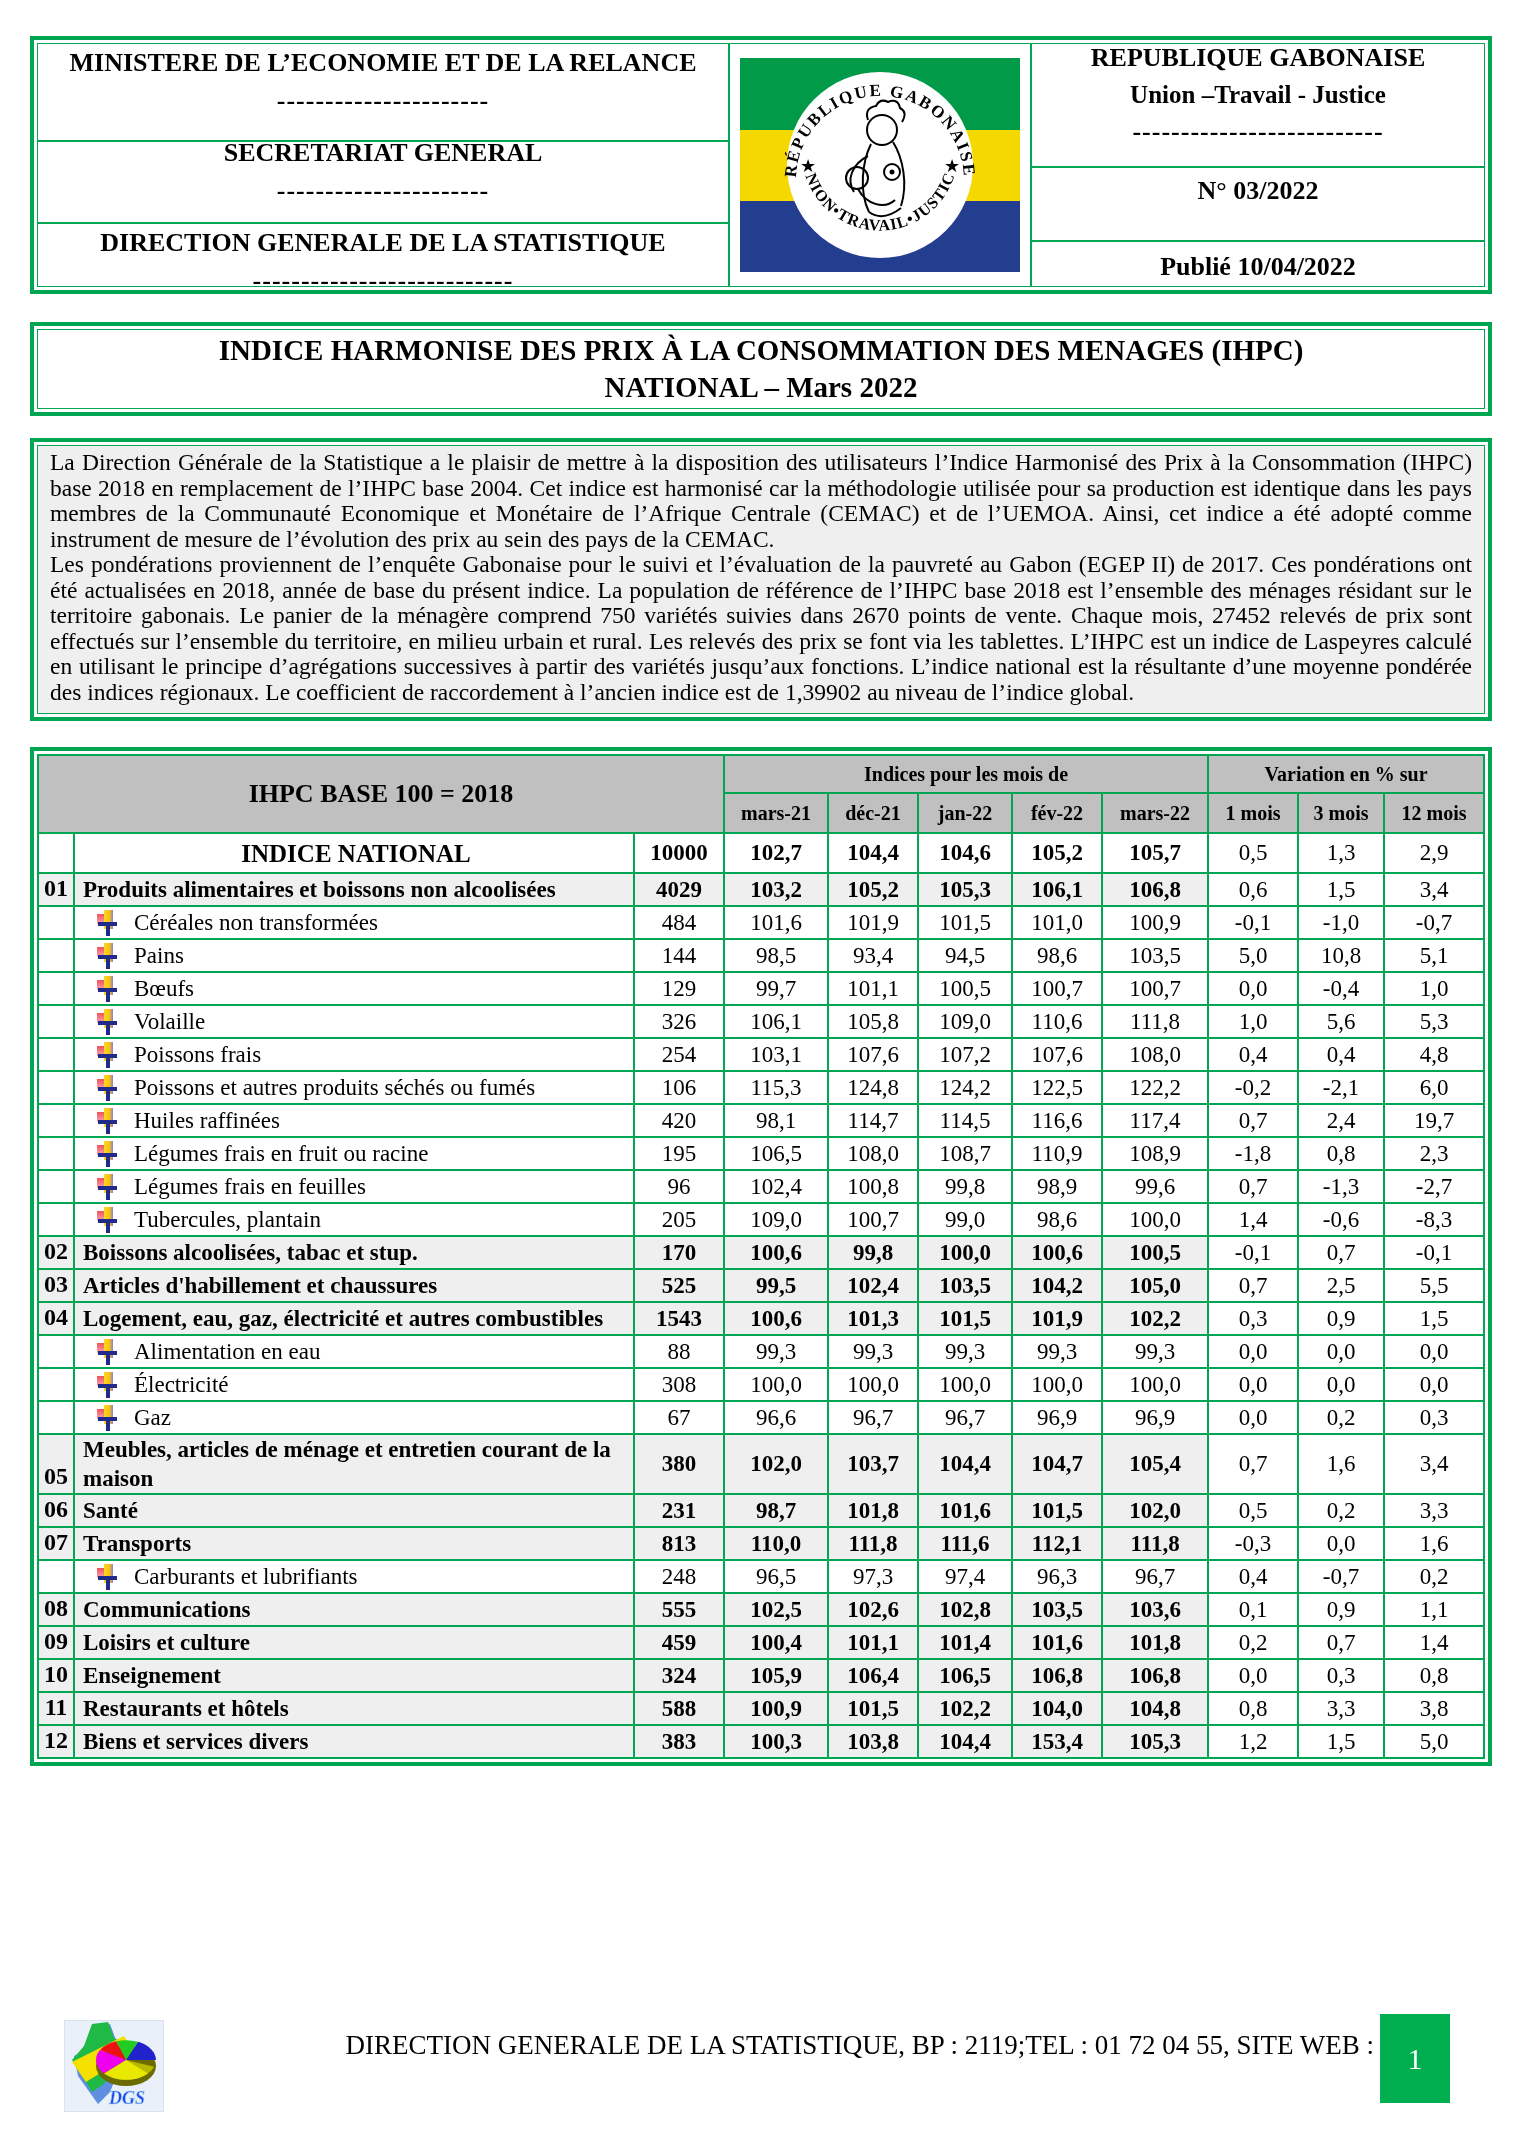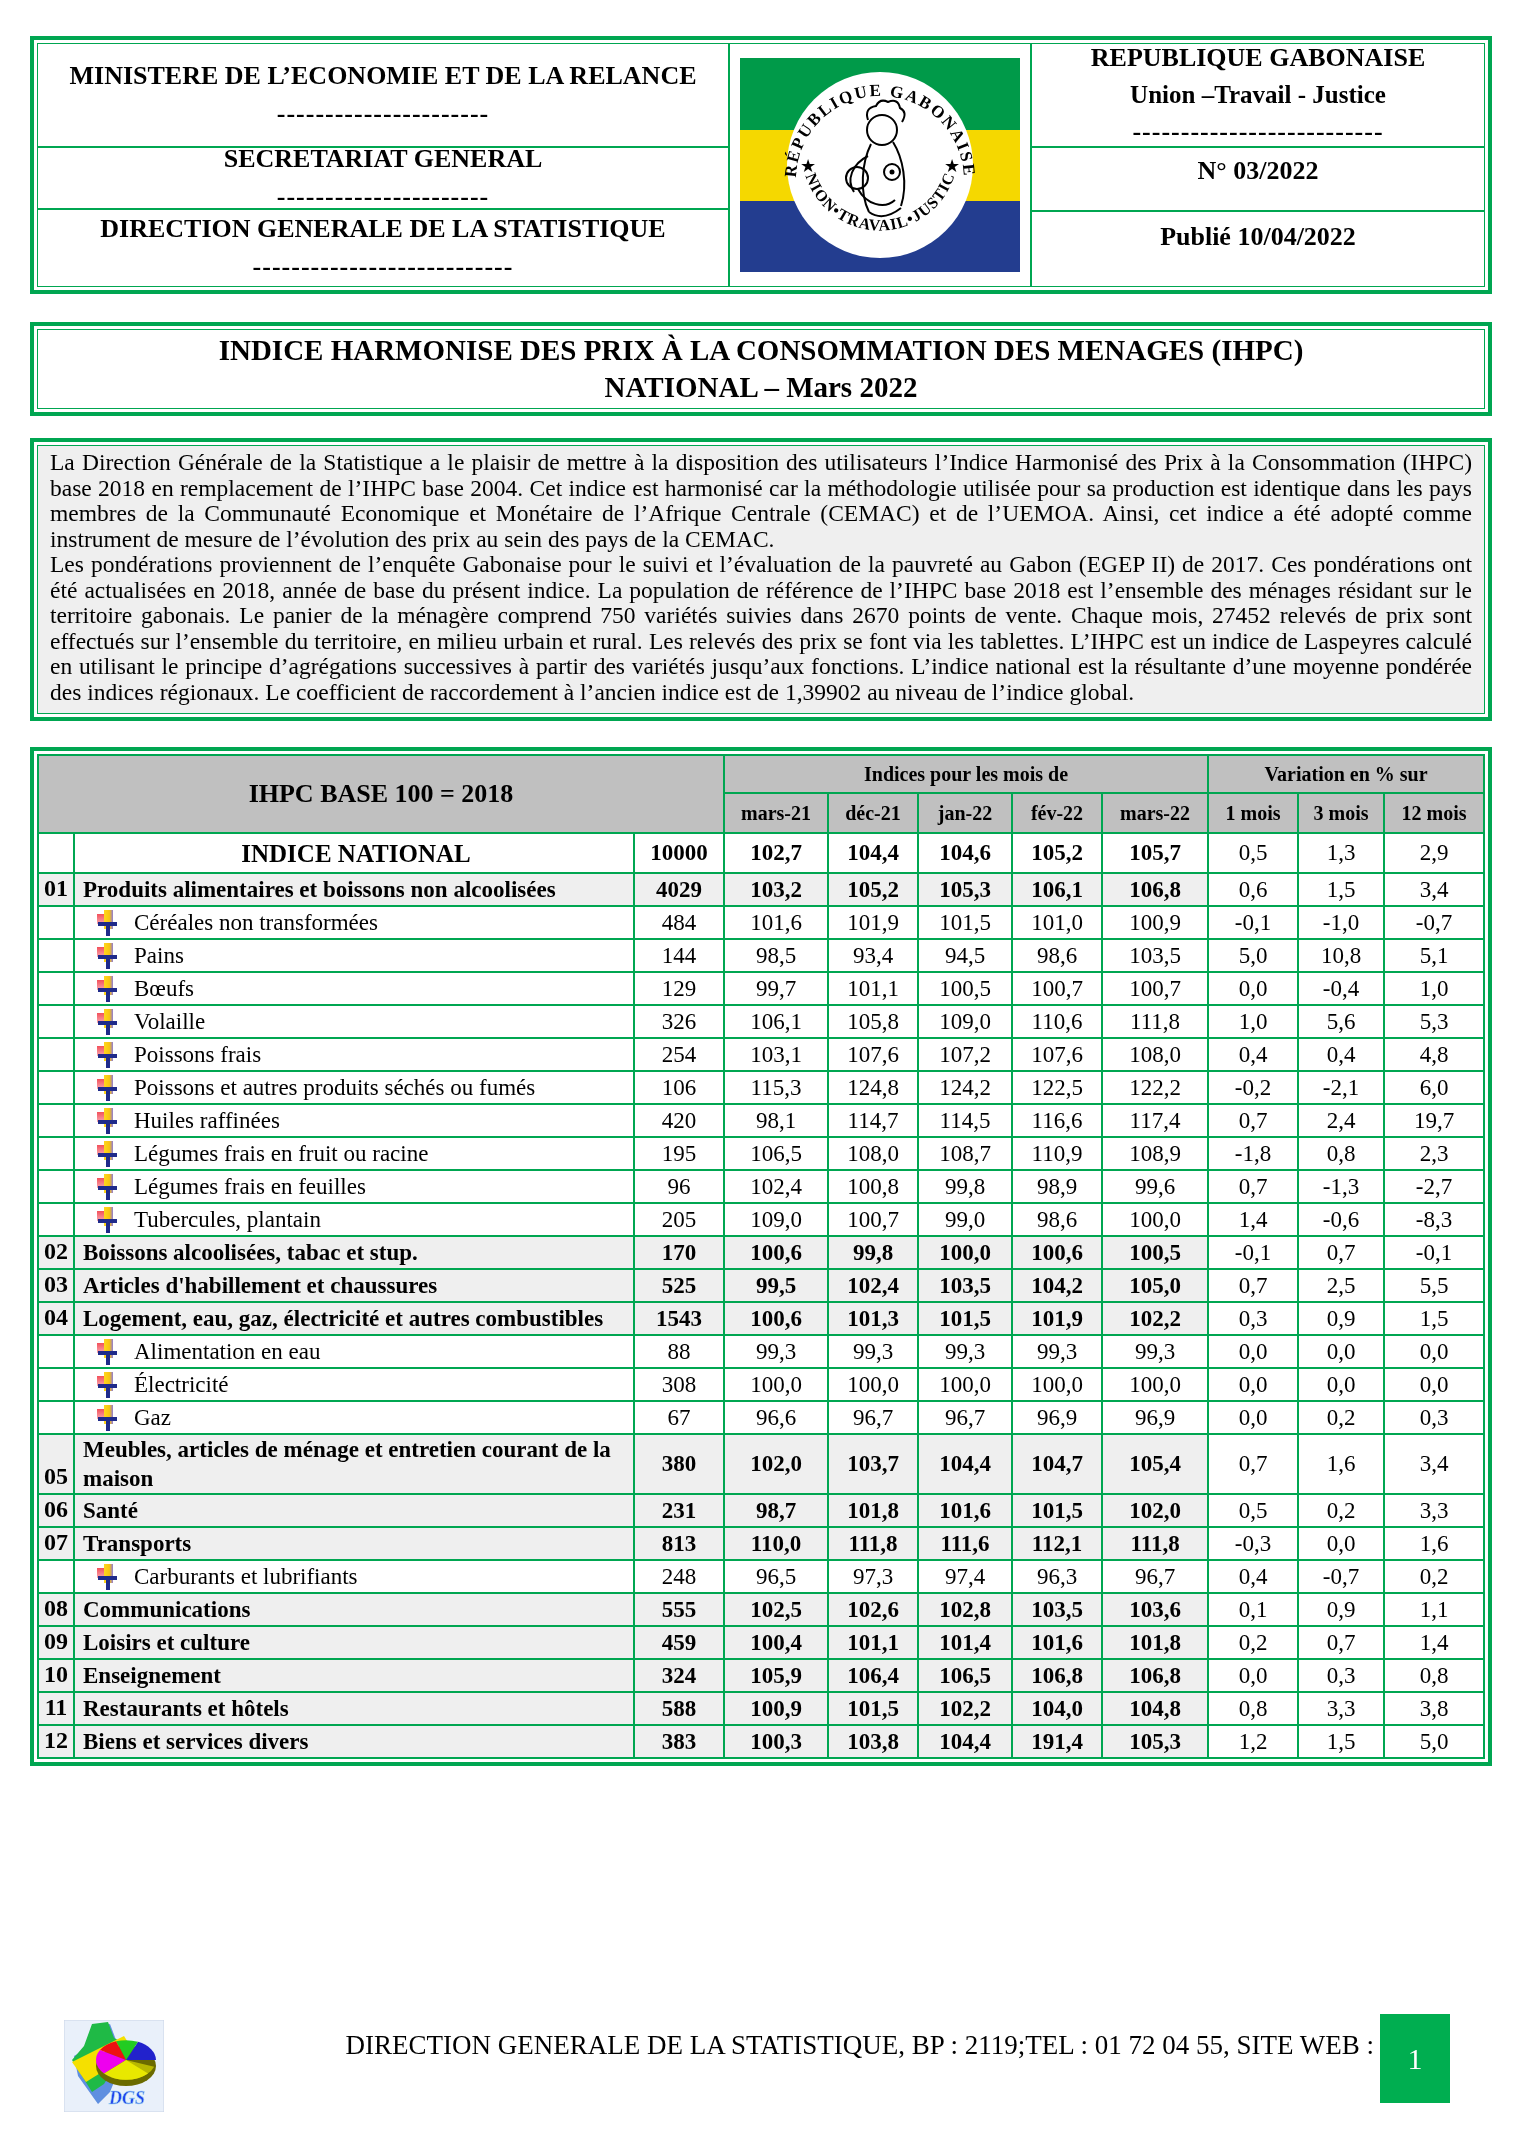--- a/index.html
+++ b/index.html
@@ -9,21 +9,21 @@
   .green-frame > .inner { border:1px solid #00A651; height:100%; }
 
   
   .hdr { margin-top:36px; height:258px; }
   .hdr > .inner { display:flex; align-items:stretch; height:100%; }
   .hdr-left { width:692px; display:flex; flex-direction:column; border-right:2px solid #00A651; }
   .hdr-center { width:300px; display:flex; align-items:center; justify-content:center; }
   .hdr-right { flex:1; display:flex; flex-direction:column; border-left:2px solid #00A651; }
   .hdr-cell { display:flex; flex-direction:column; align-items:center; justify-content:center; gap:8px;
               text-align:center; font-weight:bold; font-size:26px; padding:4px 8px; }
-  .hdr-cell + .hdr-cell { border-top:2px solid #00A651; }
+  .hdr-cell + .hdr-cell { border-top:2px solid #00A651;margin-top:20px; }
   .hdr-left .c1 { height:102px; } .hdr-left .c2 { height:62px; } .hdr-left .c3 { flex:1; }
   .hdr-right .c1 { height:102px; } .hdr-right .c2 { height:64px; justify-content:flex-start; padding-top:8px; }
   .hdr-right .c3 { flex:1; justify-content:flex-start; padding-top:10px; }
   .dashes { font-weight:bold; letter-spacing:1px; }
   .subline { font-size:25px; }
 
   
   .title-box { margin-top:28px; height:94px; }
   .title-box > .inner { display:flex; flex-direction:column; align-items:center; justify-content:center; gap:4px; }
   .title-box .t1, .title-box .t2 { font-weight:bold; font-size:29px; text-align:center; }
@@ -743,21 +743,21 @@
           <td class="var">3,3</td>
           <td class="var">3,8</td>
         </tr>
         <tr class="row-category">
           <td class="num">12</td>
           <td class="label"><span>Biens et services divers</span></td>
           <td class="weight">383</td>
           <td class="idx">100,3</td>
           <td class="idx">103,8</td>
           <td class="idx">104,4</td>
-          <td class="idx">191,4</td>
+          <td class="idx">153,4</td>
           <td class="idx">105,3</td>
           <td class="var">1,2</td>
           <td class="var">1,5</td>
           <td class="var">5,0</td>
         </tr>
       </tbody>
   </table>
 </div>
 
 <div class="footer">

